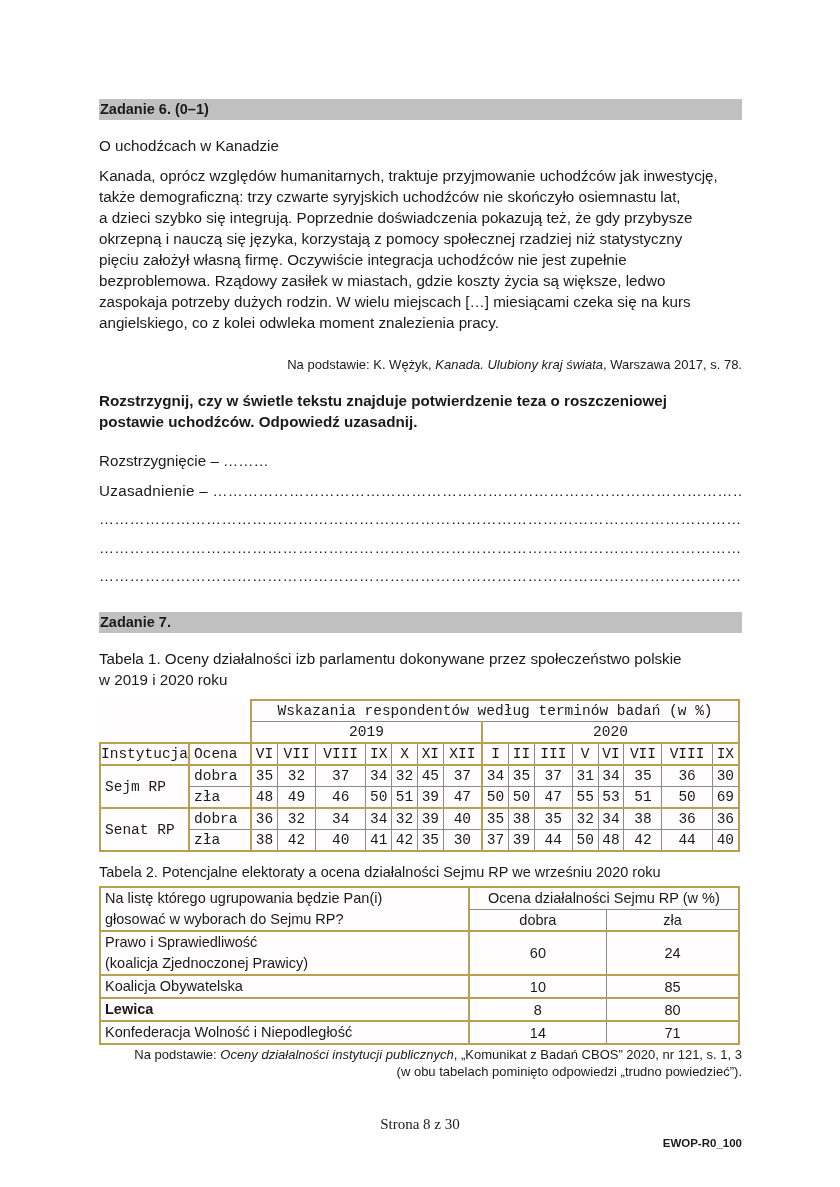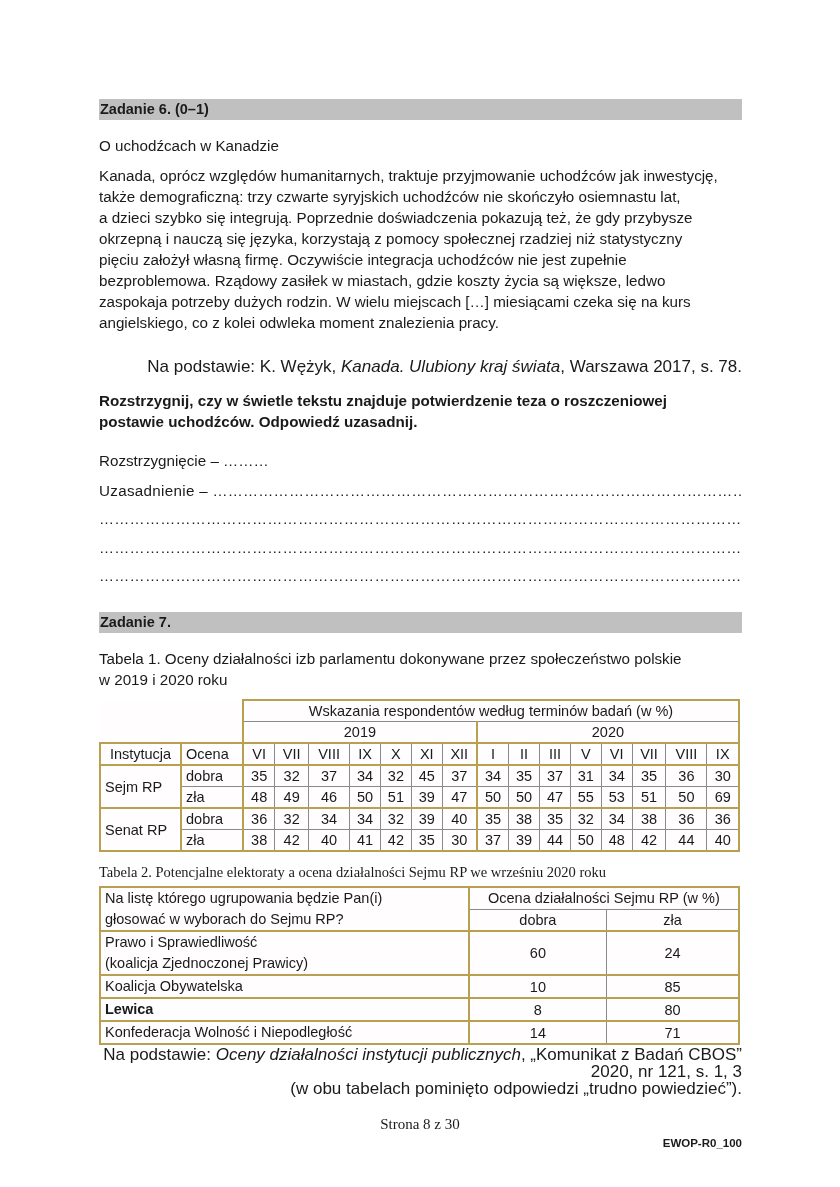--- a/index.html
+++ b/index.html
@@ -3,21 +3,21 @@
 <meta charset="utf-8">
 <style>
   html, body { margin: 0; padding: 0; background: #ffffff; }
   body { width: 840px; height: 1187px; position: relative; overflow: hidden;
          font-family: "Liberation Sans", sans-serif; color: #1a1a1a; }
   .page { position: absolute; left: 99px; top: 0; width: 643px; }
   .task-bar { background: #c0c0c0; height: 21px; line-height: 21px; font-weight: bold;
               font-size: 14.5px; padding-left: 1px; }
   .p { font-size: 15.2px; line-height: 21px; margin: 0; }
   .abs { position: absolute; left: 0; right: 0; }
-  .source { font-size: 17px; text-align: right; }
+  .source { font-size: 13px; text-align: right; }
   .dots { font-size: 15px; white-space: nowrap; overflow: hidden; letter-spacing: 0.3px; }
   table { border-collapse: collapse; font-size: 14.5px; }
   td { padding: 0; height: 20px; text-align: center; border: 1px solid #8a8a8a; }
   .g-top { border-top: 2px solid #b8a050 !important; }
   .g-bot { border-bottom: 2px solid #b8a050 !important; }
   .g-left { border-left: 2px solid #b8a050 !important; }
   .g-right { border-right: 2px solid #b8a050 !important; }
   .left { text-align: left; padding-left: 4px; }
   .empty { border: none !important; background: #ffffff; }
   .t1 td { background: #fffdfe; }
@@ -59,21 +59,21 @@
   <div class="abs dots" style="top:539px;">……………………………………………………………………………………………………………………………………………</div>
   <div class="abs dots" style="top:567px;">……………………………………………………………………………………………………………………………………………</div>
 
   <div class="abs task-bar" style="top:612px;">Zadanie 7.</div>
 
   <div class="abs" style="top:648px;">
     <p class="p">Tabela 1. Oceny działalności izb parlamentu dokonywane przez społeczeństwo polskie</p>
     <p class="p">w 2019 i 2020 roku</p>
   </div>
 
-  <table class="abs t1" style="top:699px; left:0; width:641px;">
+  <table class="abs t1" style="top:699px; left:0; width:641px;font-family:Liberation Mono, monospace;">
     <colgroup>
       <col style="width:81px">
         <col style="width:62px">
       <col span="15">
     </colgroup>
     <tbody>
         <tr>
       <td class="empty" colspan="2"></td>
       <td colspan="15" class="g-top g-left g-right">Wskazania respondentów według terminów badań (w %)</td>
     </tr>
@@ -171,21 +171,21 @@
           <td class="g-bot">44</td>
           <td class="g-bot">50</td>
           <td class="g-bot">48</td>
           <td class="g-bot">42</td>
           <td class="g-bot">44</td>
           <td class="g-right g-bot">40</td>
         </tr>
       </tbody>
     </table>
 
-  <p class="abs p" style="top:862px; font-size:14.5px;font-family:Liberation Serif, serif;">Tabela 2. Potencjalne elektoraty a ocena działalności Sejmu RP we wrześniu 2020 roku</p>
+  <p class="abs p" style="top:862px; font-size:14.5px;">Tabela 2. Potencjalne elektoraty a ocena działalności Sejmu RP we wrześniu 2020 roku</p>
 
   <table class="abs t2" style="top:886px; left:0; width:641px;">
     <colgroup>
         <col style="width:370px">
         <col style="width:138px">
         <col style="width:133px">
       </colgroup>
     <tbody>
         <tr>
       <td rowspan="2" class="left g-top g-left g-bot" style="line-height:21px;">

